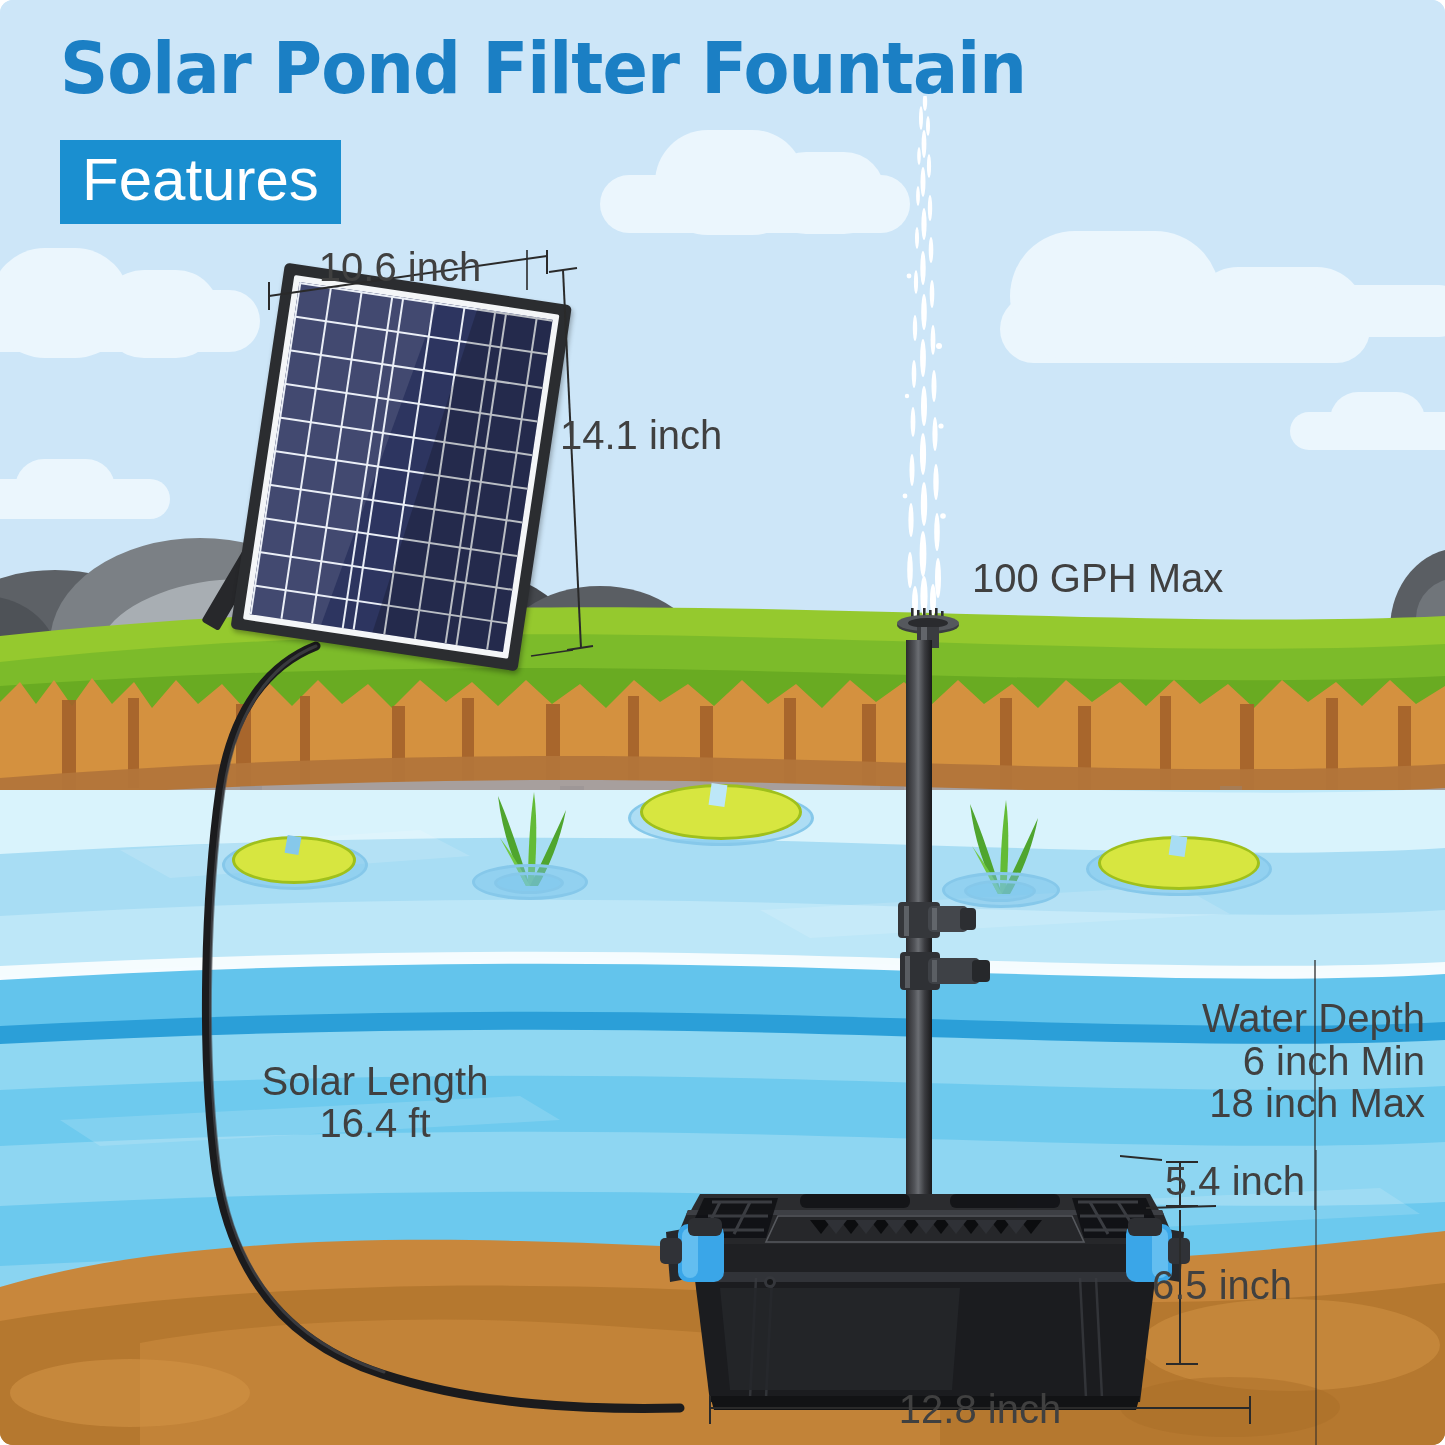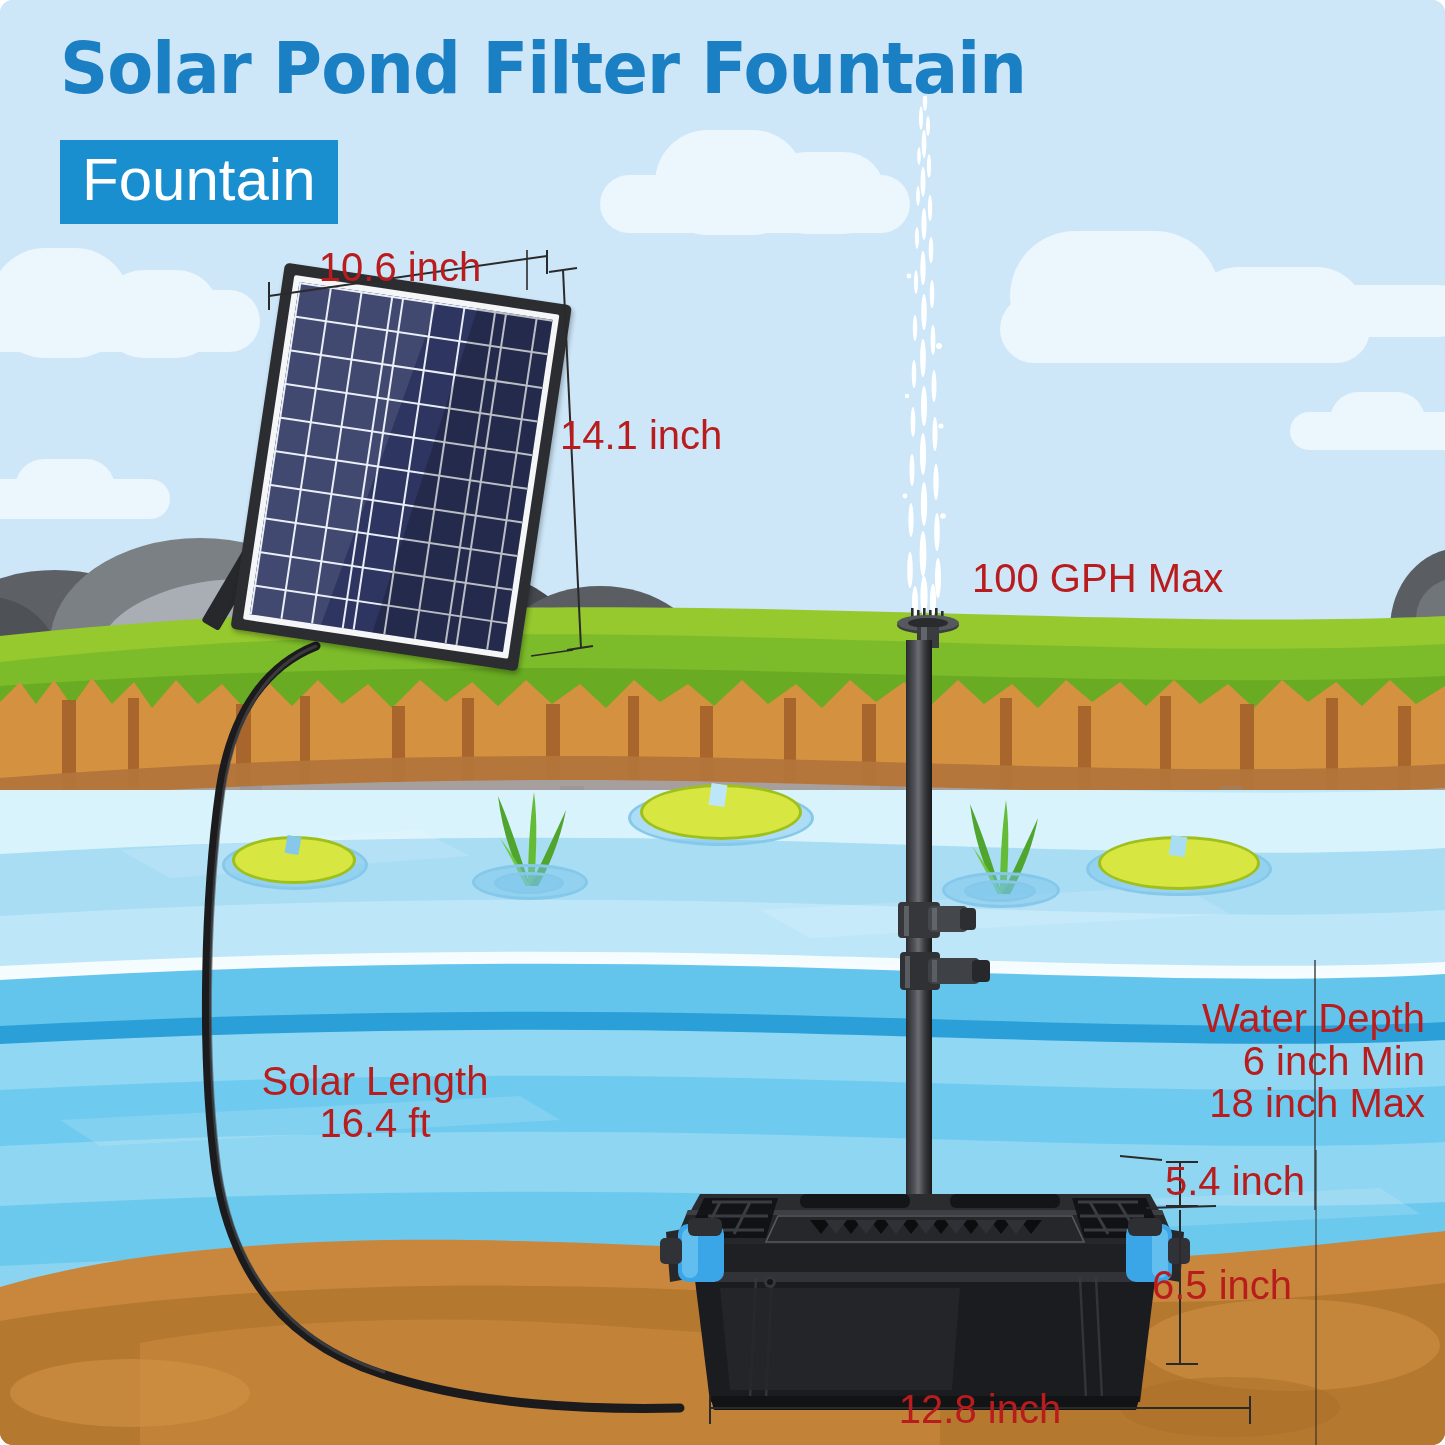--- a/index.html
+++ b/index.html
@@ -50,21 +50,21 @@
     left:60px;top:32px;font-size:72px;font-weight:700;color:#1b7fc4;
     letter-spacing:-1px;line-height:1;white-space:nowrap;
     font-family:"DejaVu Sans","Liberation Sans",sans-serif;
     transform:scaleX(.93);transform-origin:left center;
   }
   #features{
     left:60px;top:140px;background:#1a8fd0;color:#fff;
     font-size:60px;line-height:1;padding:10px 22px 14px 22px;white-space:nowrap;
     font-family:"Liberation Sans",sans-serif;
   }
-  .lbl{position:absolute;color:#b91c1c;font-size:40px;line-height:1.16;white-space:nowrap;
+  .lbl{position:absolute;color:#404040;font-size:40px;line-height:1.16;white-space:nowrap;
        font-family:"Liberation Sans",sans-serif;}
   .lbl.c{text-align:center;}
   .lbl.r{text-align:right;}
 </style>
 </head>
 <body>
 
 <div id="stage">
 
   <div class="abs" id="sky"></div>
@@ -493,21 +493,21 @@
     </svg>
   </div>
 
   <div class="abs" style="left:1310px;top:960px;width:10px;height:250px;">
     <svg width="10" height="250" viewBox="0 0 10 250">
       <line x1="5" y1="0" x2="5" y2="250" stroke="#2a2a2a" stroke-width="1.6" opacity="0.8"></line>
     </svg>
   </div>
 
   <div class="abs" id="title">Solar Pond Filter Fountain</div>
-  <div class="abs" id="features">Fountain</div>
+  <div class="abs" id="features">Features</div>
 
   <div class="lbl c" style="left:300px;top:244px;width:200px;">10.6 inch</div>
   <div class="lbl" style="left:560px;top:412px;">14.1 inch</div>
 
   <div class="lbl" style="left:972px;top:555px;">100 GPH Max</div>
 
   <div class="lbl c" style="left:240px;top:1058px;width:270px;">Solar Length</div>
   <div class="lbl c" style="left:240px;top:1100px;width:270px;">16.4 ft</div>
 
   <div class="lbl r" style="left:1070px;top:995px;width:355px;">Water Depth</div>

